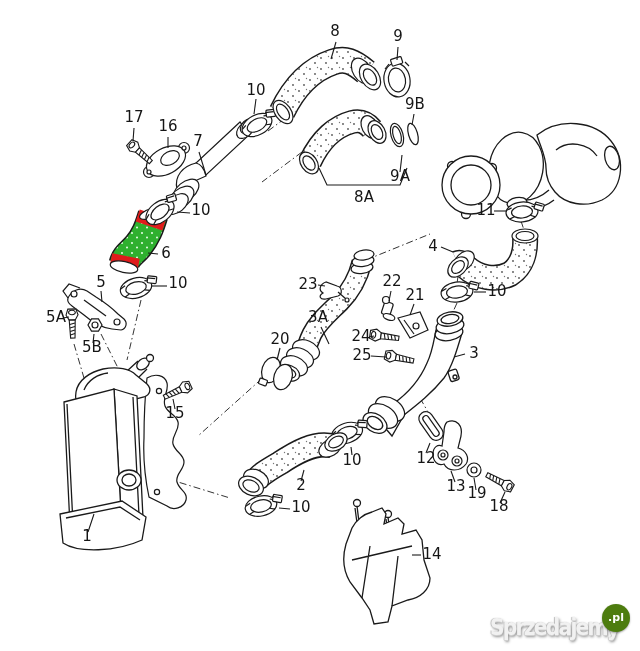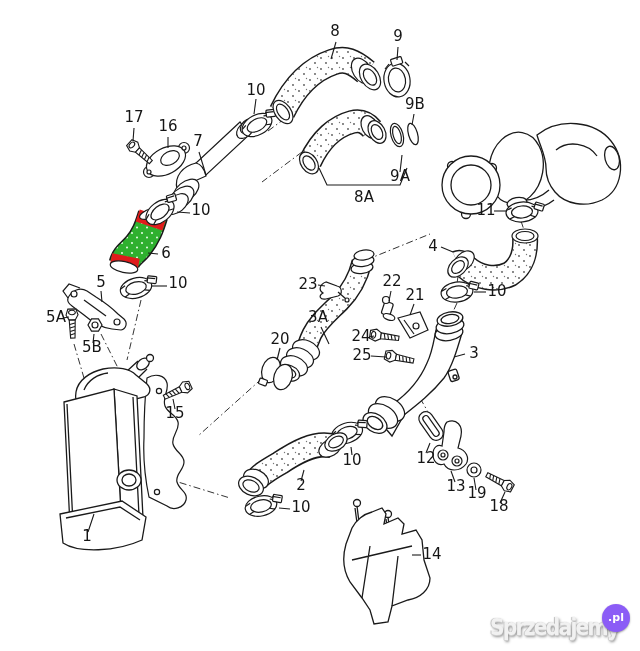--- a/index.html
+++ b/index.html
@@ -6,21 +6,21 @@
   .stage{position:relative;width:640px;height:651px;background:#ffffff;overflow:hidden;
          font-family:"DejaVu Sans",sans-serif;}
   .stage svg{position:absolute;left:0;top:0;}
   text.lbl{font-family:"DejaVu Sans",sans-serif;font-size:15px;fill:#151515;}
   .watermark{position:absolute;left:486px;top:600px;width:154px;height:51px;}
   .wm-text{position:absolute;left:4px;top:14px;font-size:23px;font-weight:bold;
            letter-spacing:-2px;color:#f1f1f1;white-space:nowrap;
            transform:scaleX(.88);transform-origin:left center;
            text-shadow:0 1px 0 #cfcfcf,1px 2px 3px #8f8f8f,-1px 0 1px #bdbdbd;}
   .wm-badge{position:absolute;left:116px;top:4px;width:28px;height:28px;border-radius:50%;
-            background:#8b5cf6;color:#fff;font-size:11px;font-weight:bold;text-align:center;
+            background:#4d7c0f;color:#fff;font-size:11px;font-weight:bold;text-align:center;
             line-height:28px;box-shadow:0 1px 2px rgba(0,0,0,.35);}
 </style>
 </head>
 <body>
 
 <div class="stage">
 <svg width="640" height="651" viewBox="0 0 640 651">
   <defs>
     <pattern id="sp" width="11" height="11" patternUnits="userSpaceOnUse">
       <circle cx="2" cy="3" r="0.9" fill="#555"></circle>

